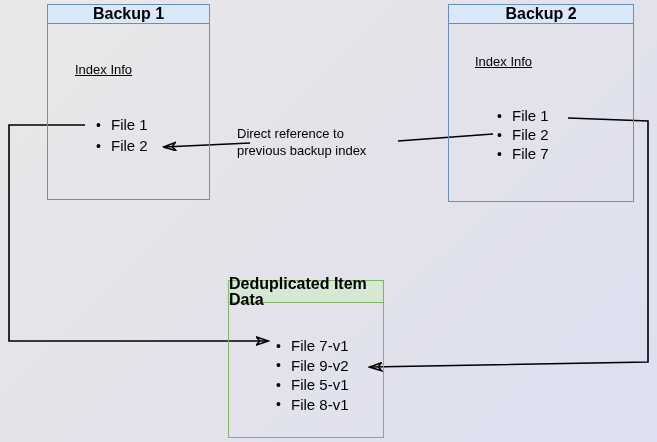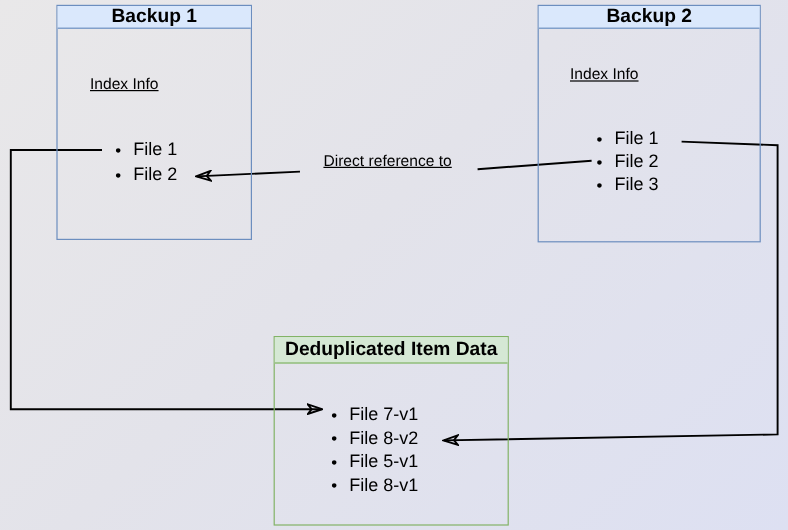--- a/index.html
+++ b/index.html
@@ -71,24 +71,23 @@
 
   .lh21 .li { height: 21px; }
   .lh19 .li { height: 19px; }
   .lh195 .li { height: 19.5px; }
 
   .annotation {
     position: absolute;
     left: 237px;
     top: 125px;
     width: 172px;
-    text-align: center;
+    text-align: left;
     font-size: 13px;
     line-height: 17px;
-    text-decoration: underline;
   }
 </style>
 </head>
 <body>
 
 <div class="stage">
 
   <svg class="connectors" viewBox="0 0 657 442" xmlns="http://www.w3.org/2000/svg">
     <defs>
       <marker id="ah" markerUnits="userSpaceOnUse" markerWidth="14" markerHeight="10" refX="12.5" refY="5" orient="auto">
@@ -128,45 +127,46 @@
     <div class="li">
       <span class="dot">•</span>
       <span>File 1</span>
     </div>
     <div class="li">
       <span class="dot">•</span>
       <span>File 2</span>
     </div>
     <div class="li">
       <span class="dot">•</span>
-      <span>File 3</span>
+      <span>File 7</span>
     </div>
   </div>
 
-  <div class="node green" style="left:228px; top:280px; width:196px; height:158px;">
+  <div class="node green" style="left:228px; top:280px; width:156px; height:158px;">
     <div class="node-header">
       <span>Deduplicated Item Data</span>
     </div>
   </div>
   <div class="file-list lh195" style="left:276px; top:336px;">
     <div class="li">
       <span class="dot">•</span>
       <span>File 7-v1</span>
     </div>
     <div class="li">
       <span class="dot">•</span>
-      <span>File 8-v2</span>
+      <span>File 9-v2</span>
     </div>
     <div class="li">
       <span class="dot">•</span>
       <span>File 5-v1</span>
     </div>
     <div class="li">
       <span class="dot">•</span>
       <span>File 8-v1</span>
     </div>
   </div>
 
   <div class="annotation">
     <div>Direct reference to</div>
+    <div>previous backup index</div>
   </div>
 
 </div>
 
 </body></html>

